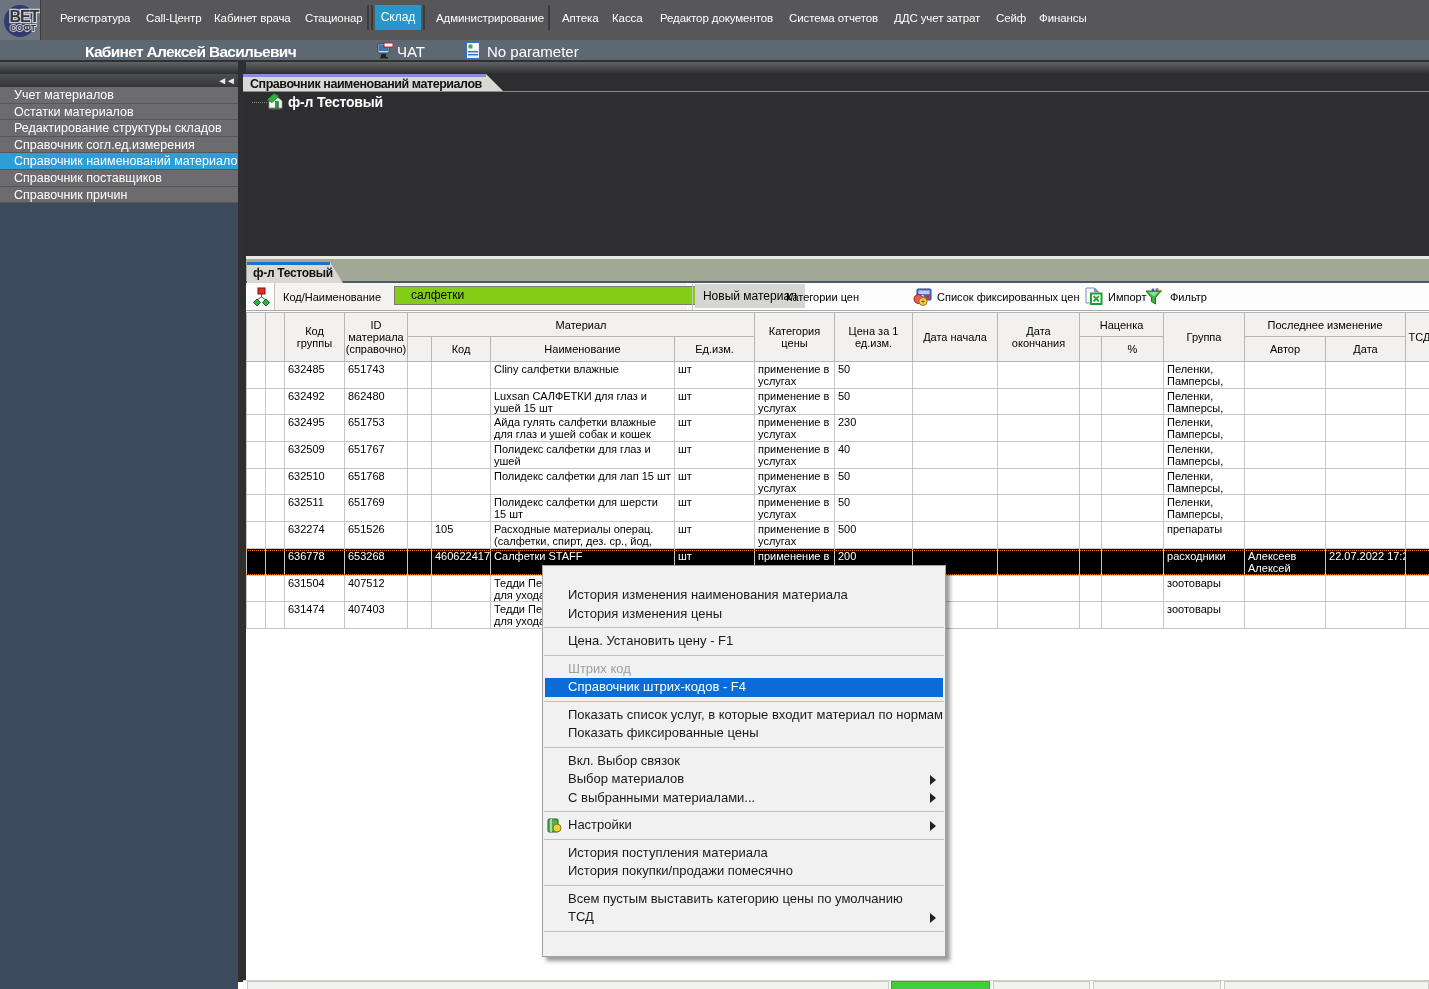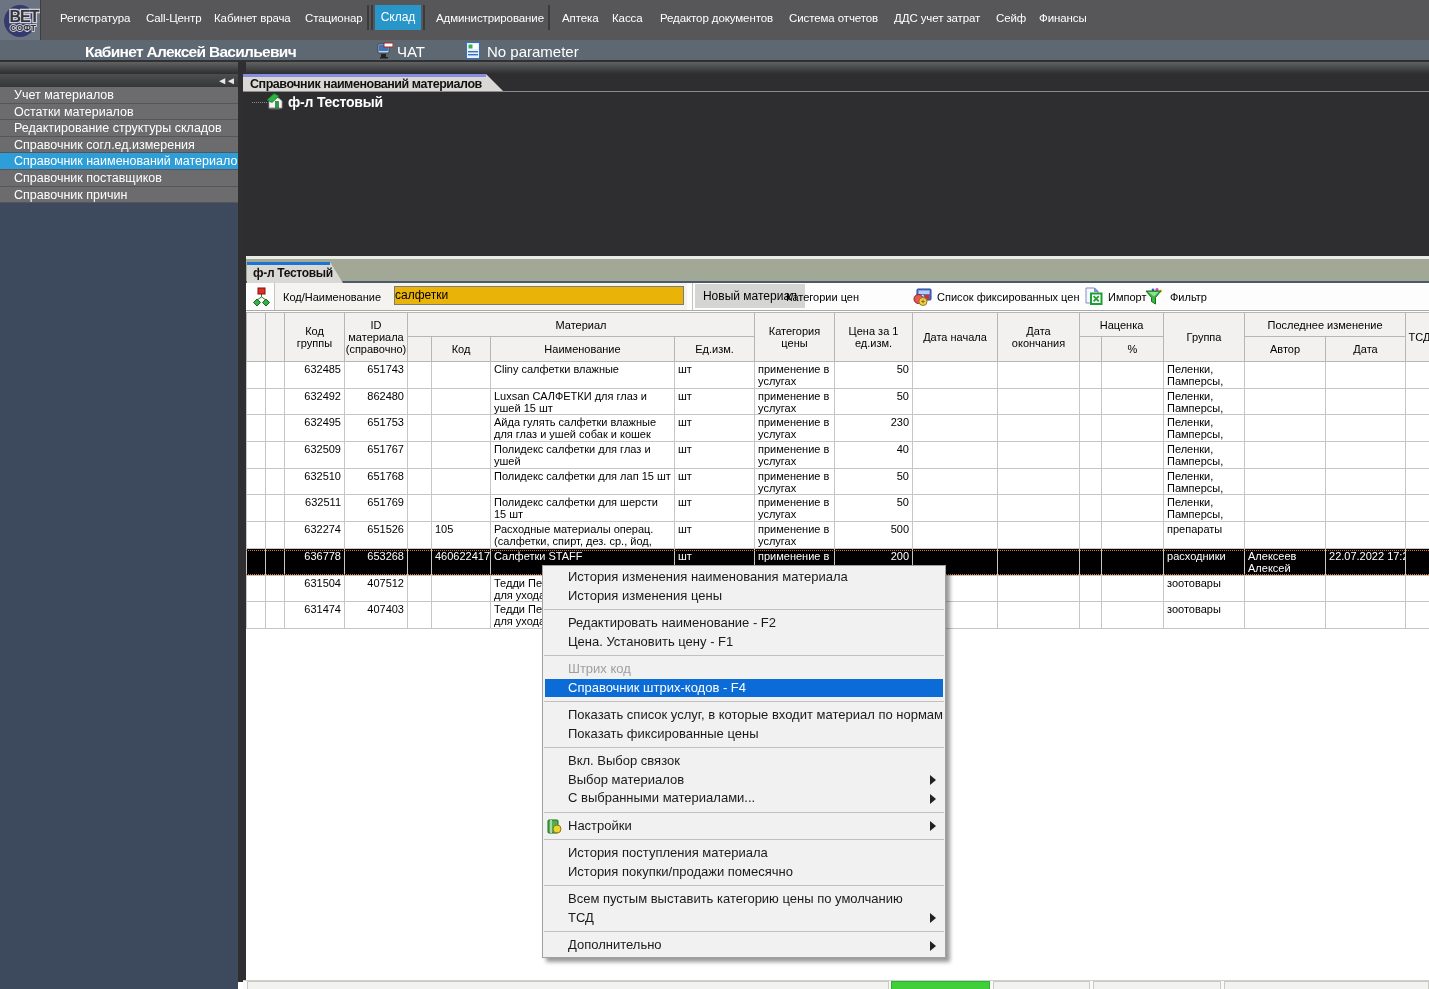--- a/index.html
+++ b/index.html
@@ -40,37 +40,37 @@
 #strip2line{left:246px;top:281px;width:1183px;height:2px;background:#4e586b}
 #tab2{left:247px;top:262px;width:83px;height:21px;background:#d9d8d4;border-top:3px solid #1b75d0}
 #tab2s{left:330px;top:262px;width:0;height:0;border-bottom:21px solid #d9d8d4;border-right:13px solid transparent}
 #tab2t{left:253px;top:266px;font-size:12px;letter-spacing:-0.3px;font-weight:bold;color:#111}
 
 #toolbar{left:246px;top:283px;width:1183px;height:27px;background:#fdfdfd}
 #tbgray{left:274px;top:283px;width:413px;height:27px;background:#f4f3f0}
 #tbline{left:246px;top:310px;width:1183px;height:1px;background:#a9a9a5}
 .tsep{position:absolute;top:283px;height:27px;width:1px;background:#c4c4c0}
 .tlabel{position:absolute;top:290.5px;font-size:11px;color:#000;white-space:nowrap}
-#finput{left:394px;top:286px;width:290px;height:19px;background:#eab308;border:1px solid #7a7a76;box-sizing:border-box;font-size:12px;line-height:17px;padding-left:0}
+#finput{left:394px;top:286px;width:340px;height:19px;background:#84cc16;border:1px solid #7a7a76;box-sizing:border-box;font-size:12px;line-height:17px;padding-left:16px}
 #btnnew{left:695px;top:284px;width:110px;height:24px;background:#d5d5d3;text-align:center;font-size:12px;line-height:24px}
 
 #gridwrap{left:243px;top:311px;width:1186px;height:669px;background:#fff}
 table{border-collapse:collapse;table-layout:fixed;width:1187px;position:absolute;left:0;top:0}
 th,td{border:1px solid #c6c6c6;font-weight:normal;padding:0;margin:0;overflow:hidden;box-sizing:border-box}
 th{border-color:#b6b6b6;background:#f2f1ef;font-size:11px;text-align:center;vertical-align:middle;line-height:12px}
 td{font-size:11px;vertical-align:top;line-height:12px;padding:1px 3px 0;white-space:nowrap}
-td.num{text-align:right}
+td.num{}
 tr.sel td{background:#000000;color:#fff;border-color:#c6c6c6}
 
 #statusbar{left:243px;top:980px;width:1186px;height:9px;background:#fafaf8;border-top:1px solid #cfcfcb}
 .sseg{position:absolute;top:981px;height:8px;border:1px solid #c9c9c5;border-bottom:none;box-sizing:border-box;background:#f2f2f0}
 #sgreen{left:891px;width:99px;background:#3ecf3a;border-color:#2ab32a}
 
 #cmenu{left:542px;top:565px;width:404px;background:#f2f1f1;border:1px solid #a0a0a0;
-  box-shadow:4px 4px 4px rgba(0,0,0,.4);padding:2px 0;box-sizing:border-box;z-index:50}
+  box-shadow:4px 4px 4px rgba(0,0,0,.4);padding:20px 0;box-sizing:border-box;z-index:50}
 .cmi{position:relative;height:18.5px;font-size:13px;color:#1a1a1a;line-height:18.5px;padding-left:25px;white-space:nowrap}
 .cmi.dis{color:#9f9f9f}
 .cmi.hl{background:#0b6cd8;color:#fff;margin:0 2px;padding-left:23px}
 .cms{height:1px;background:#c0c0c0;margin:4px 1px}
 .arr{position:absolute;right:9px;top:4.5px;width:0;height:0;border-left:6px solid #222;border-top:5px solid transparent;border-bottom:5px solid transparent}
 .dotted{position:absolute;height:1px;border-top:1px dotted #e07818;z-index:5}
 </style></head>
 <body>
 <div class="abs" id="menubar"></div>
 <div class="abs" id="logozone"></div>
@@ -459,21 +459,20 @@
 </tbody>
     </table>
 </div>
 <div class="dotted" style="left:246px;top:550px;width:1183px"></div>
 <div class="dotted" style="left:246px;top:574px;width:1183px"></div>
 
 <div class="abs" id="cmenu">
  <div class="cmi">История изменения наименования материала</div>
  <div class="cmi">История изменения цены</div>
  <div class="cms"></div>
- <div class="cmi">Редактировать наименование - F2</div>
  <div class="cmi">Цена. Установить цену - F1</div>
  <div class="cms"></div>
  <div class="cmi dis">Штрих код</div>
  <div class="cmi hl">Справочник штрих-кодов - F4</div>
  <div class="cms"></div>
  <div class="cmi">Показать список услуг, в которые входит материал по нормам</div>
  <div class="cmi">Показать фиксированные цены</div>
  <div class="cms"></div>
  <div class="cmi">Вкл. Выбор связок</div>
  <div class="cmi">Выбор материалов<span class="arr"></span></div>
@@ -484,14 +483,13 @@
         <rect x="3" y="1" width="2" height="13" fill="#a8d8a8"></rect>
         <circle cx="10" cy="10" r="4" fill="#e8d435" stroke="#8a7a10"></circle>
       </svg>Настройки<span class="arr"></span></div>
  <div class="cms"></div>
  <div class="cmi">История поступления материала</div>
  <div class="cmi">История покупки/продажи помесячно</div>
  <div class="cms"></div>
  <div class="cmi">Всем пустым выставить категорию цены по умолчанию</div>
  <div class="cmi">ТСД<span class="arr"></span></div>
  <div class="cms"></div>
- <div class="cmi">Дополнительно<span class="arr"></span></div>
 </div>
 
 </body></html>

